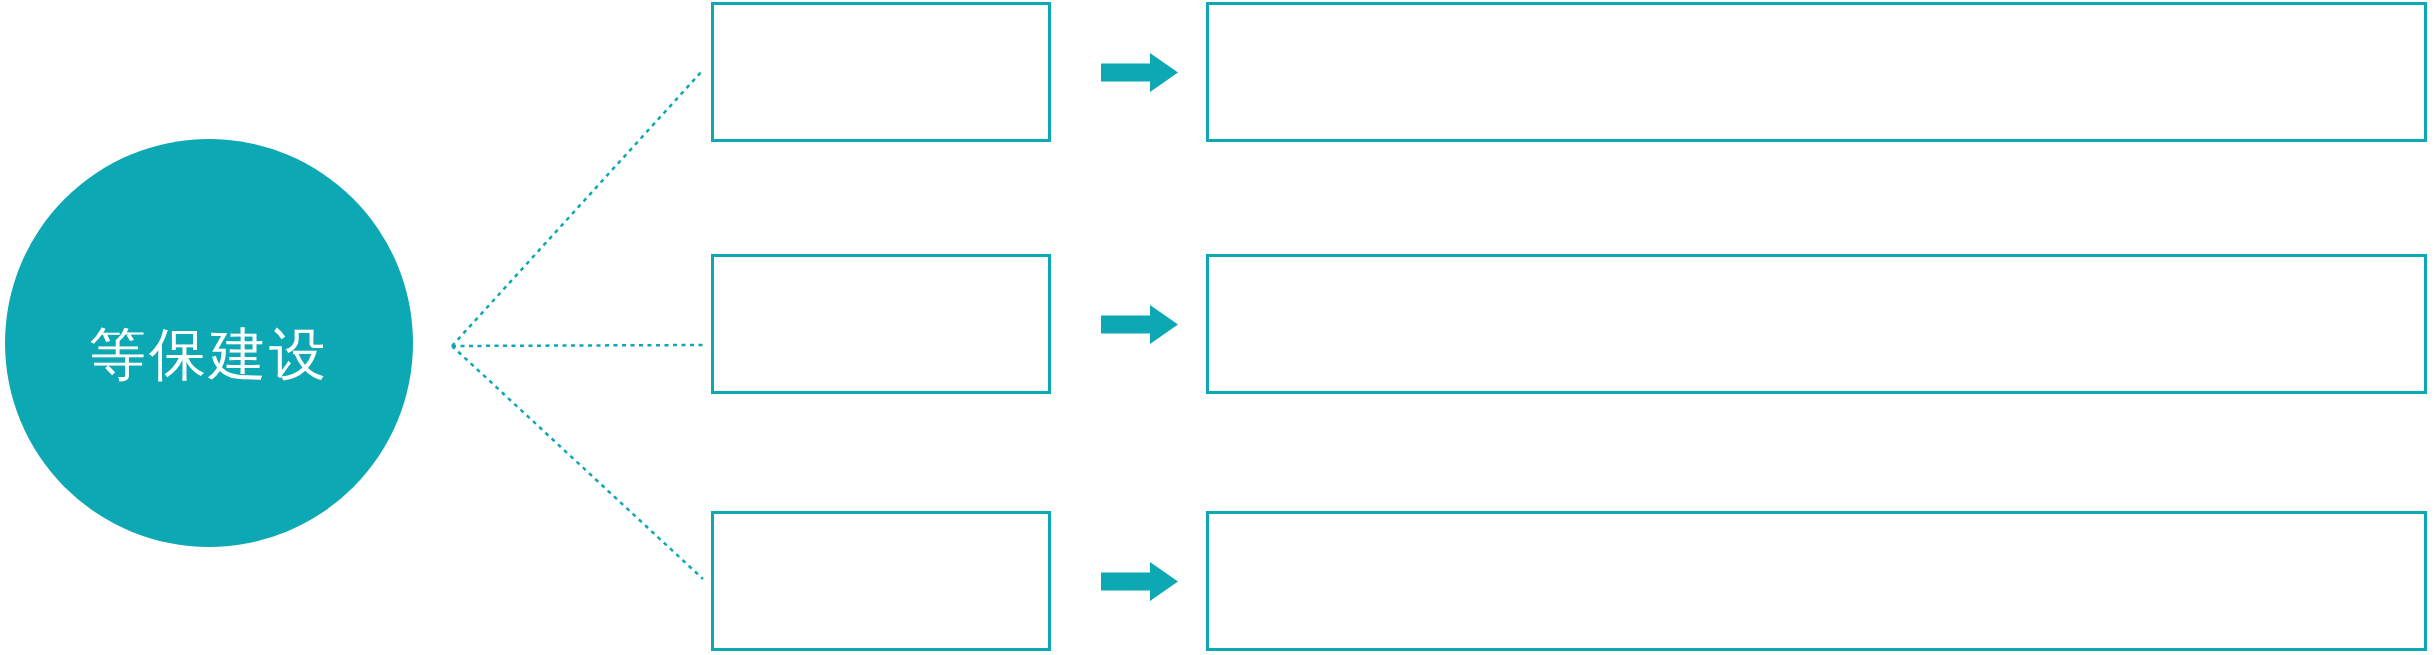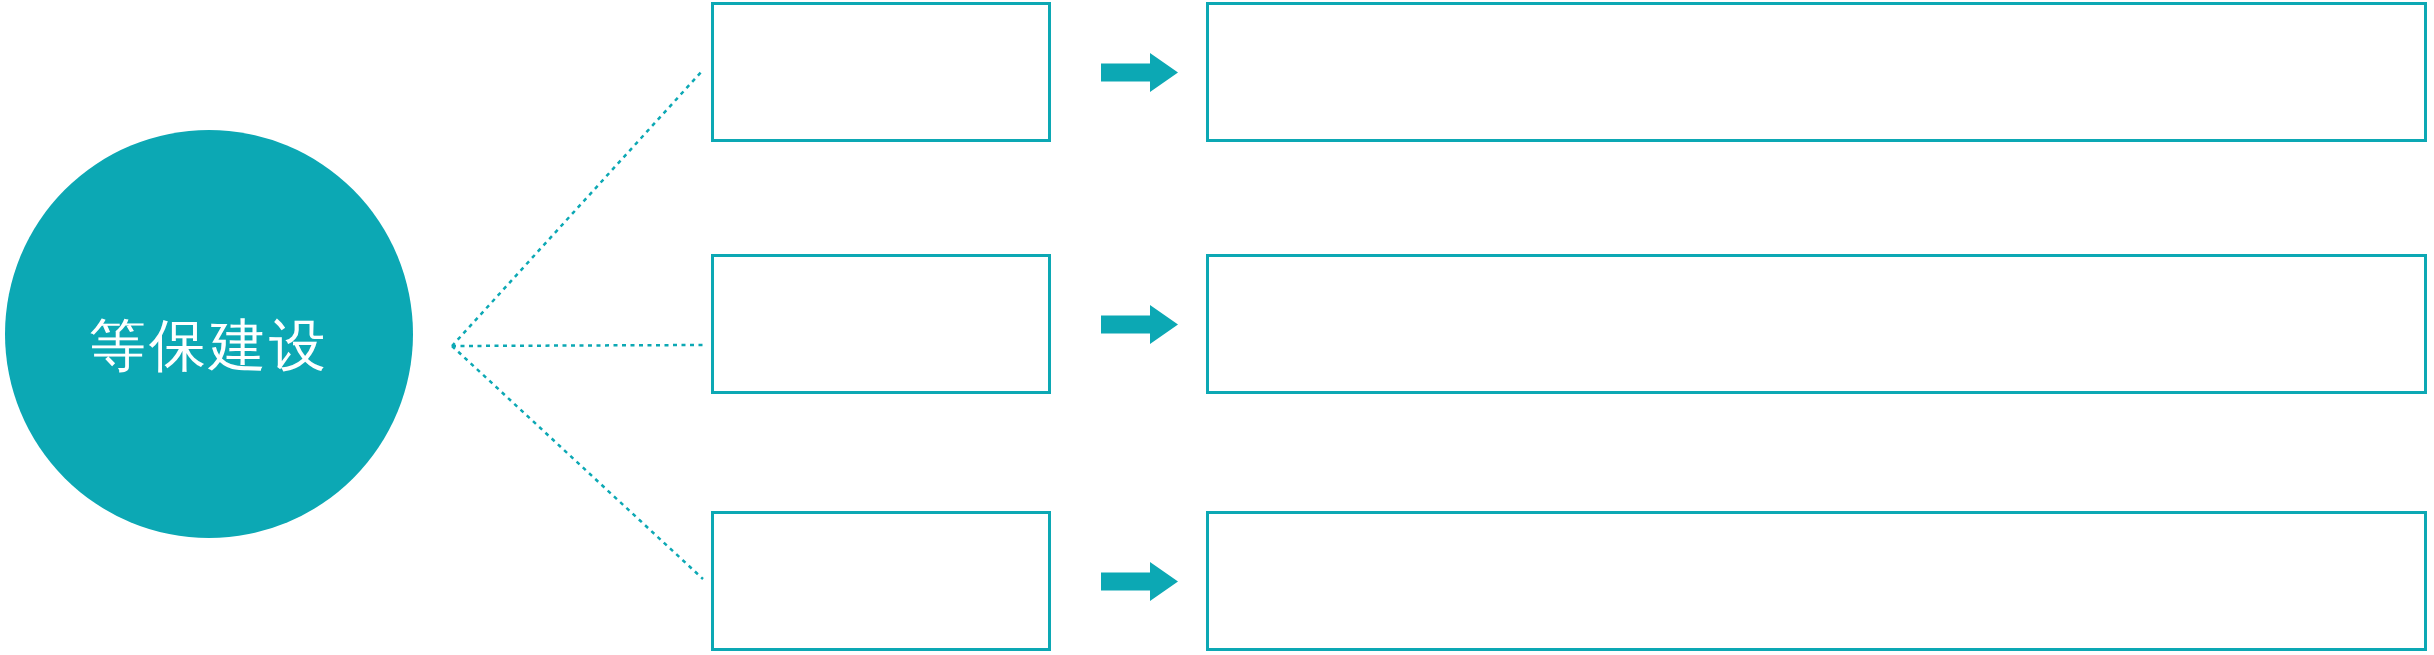--- a/index.html
+++ b/index.html
@@ -23,21 +23,21 @@
   }
   .connectors line {
     stroke: var(--accent);
     stroke-width: 2.5;
     stroke-dasharray: 4 4.5;
     fill: none;
   }
 
   .root-node {
     position: absolute;
-    left: 5px; top: 130px;
+    left: 5px; top: 139px;
     width: 408px; height: 408px;
     border-radius: 50%;
     background: var(--accent);
     display: flex;
     flex-direction: column;
     align-items: center;
     justify-content: center;
     padding-top: 22px;
   }
   .root-node .label-line {

